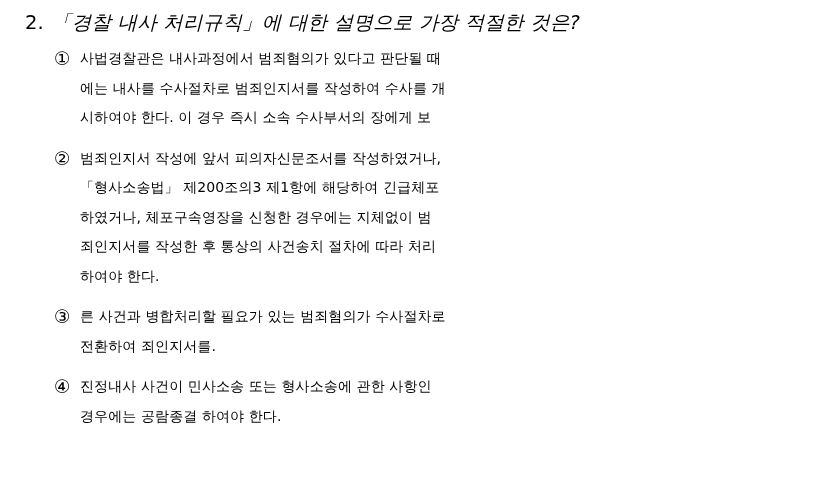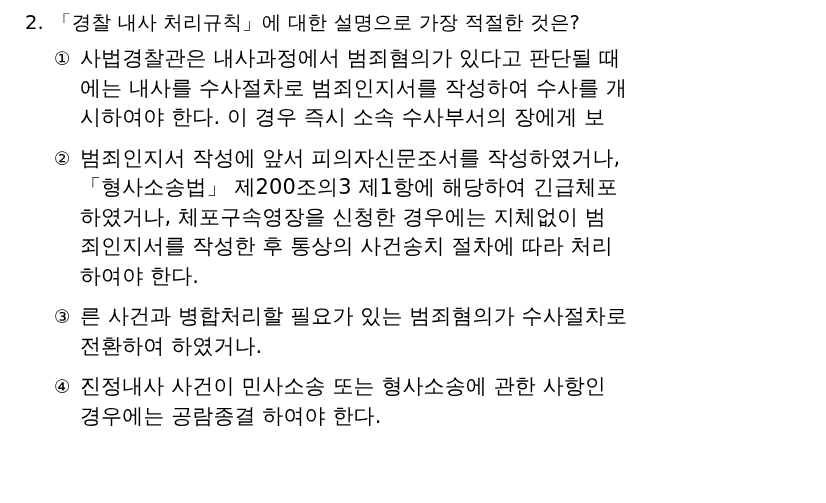--- a/index.html
+++ b/index.html
@@ -32,20 +32,21 @@
   .q-num {
     flex: 0 0 auto;
     width: 34px;
     text-align: right;
     padding-right: 8px;
     white-space: nowrap;
   }
   .q-text {
     flex: 1 1 auto;
     white-space: pre-wrap;
+    font-style: italic;
   }
   .choices {
     margin: 0;
     padding: 0;
     list-style: none;
   }
   .choice {
     display: flex;
     align-items: flex-start;
     margin: 0 0 11px 0;
@@ -53,21 +54,21 @@
   }
   .choice-marker {
     flex: 0 0 auto;
     width: 26px;
     font-size: 18.5px;
     line-height: 29.5px;
     text-align: left;
   }
   .choice-body {
     flex: 1 1 auto;
-    font-size: 21px;
+    font-size: 14px;
     line-height: 29.5px;
     letter-spacing: 0.1px;
     max-width: 700px;
   }
   .line {
     display: block;
     white-space: pre;
   }
 </style>
 </head>
@@ -99,21 +100,21 @@
         <span class="line">하였거나, 체포구속영장을 신청한 경우에는 지체없이 범</span>
         <span class="line">죄인지서를 작성한 후 통상의 사건송치 절차에 따라 처리</span>
         <span class="line">하여야 한다.</span>
       </span>
     </li>
 
     <li class="choice">
       <span class="choice-marker">③</span>
       <span class="choice-body">
         <span class="line">른 사건과 병합처리할 필요가 있는 범죄혐의가 수사절차로</span>
-        <span class="line">전환하여 하였거나.</span>
+        <span class="line">전환하여 죄인지서를.</span>
       </span>
     </li>
 
     <li class="choice">
       <span class="choice-marker">④</span>
       <span class="choice-body">
         <span class="line">진정내사 사건이 민사소송 또는 형사소송에 관한 사항인</span>
         <span class="line">경우에는 공람종결 하여야 한다.</span>
       </span>
     </li>

